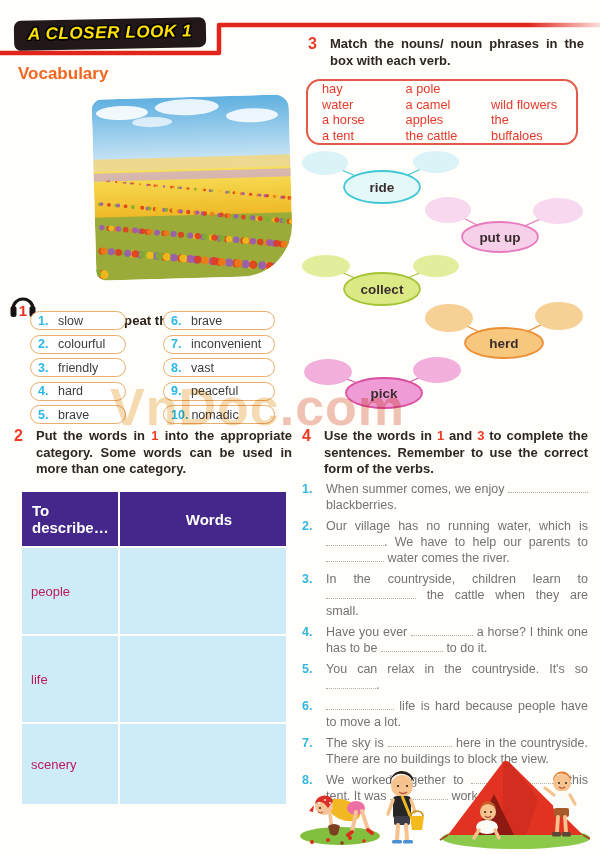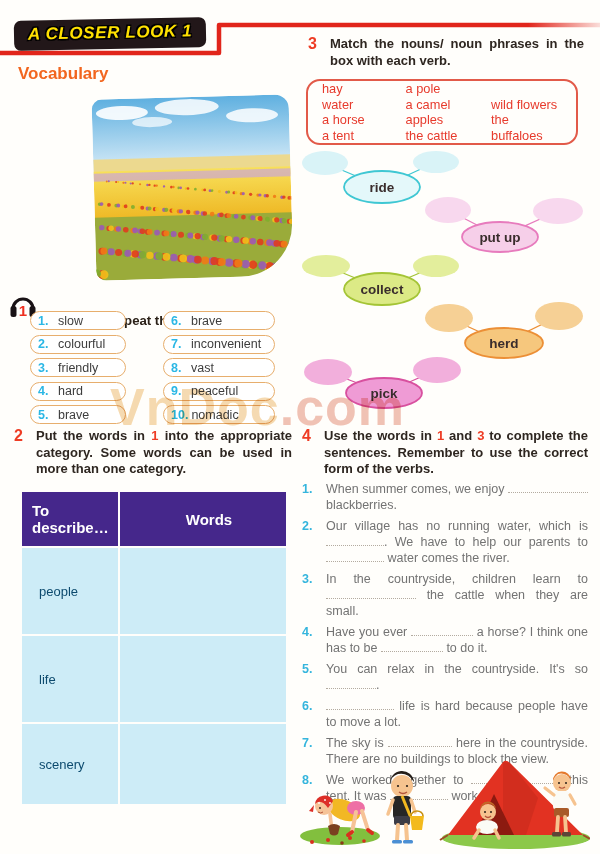--- a/index.html
+++ b/index.html
@@ -25,21 +25,21 @@
   .pcol2{left:133px;width:112px;}
   .pill{display:flex;align-items:center;height:17px;border:1.6px solid #e7ae6d;border-radius:10px;
         background:#fff;margin-bottom:4.6px;padding:0 7px;font-size:12.5px;}
   .pnum{color:#2bb7e5;font-weight:bold;min-width:17px;}
   .pword{color:#3d3d3d;margin-left:3px;}
   .t2-head{left:14px;top:428px;width:278px;}
   .cat-table{position:absolute;left:22px;top:492px;width:264px;display:grid;z-index:2;
              grid-template-columns:96px 166px;grid-template-rows:54px 86px 86px 80px;gap:2px;}
   .th{background:#45278b;color:#fff;font-weight:bold;font-size:15px;display:flex;align-items:center;padding-left:10px;}
   .th.center{justify-content:center;padding-left:12px;}
-  .td{background:#cdecf7;color:#0c4a6e;font-size:13px;display:flex;align-items:center;padding-left:17px;}
+  .td{background:#cdecf7;color:#be185d;font-size:13px;display:flex;align-items:center;padding-left:9px;}
   .t3-head{left:308px;top:36px;width:276px;}
   .noun-box{position:absolute;left:306px;top:79px;width:272px;height:66px;box-sizing:border-box;z-index:2;
             border:2px solid #e25a49;border-radius:14px;display:flex;padding:7px 14px 0 14px;
             font-size:12.8px;color:#e73a2c;align-items:flex-end;}
   .wb-col{line-height:15.5px;}
   .wb-col:nth-child(1){width:86px;}
   .wb-col:nth-child(2){width:88px;}
   .bubbles{position:absolute;left:300px;top:148px;z-index:2;}
   .t4-head{left:302px;top:428px;width:286px;}
   .sentences{position:absolute;left:302px;top:481px;width:286px;z-index:2;}

